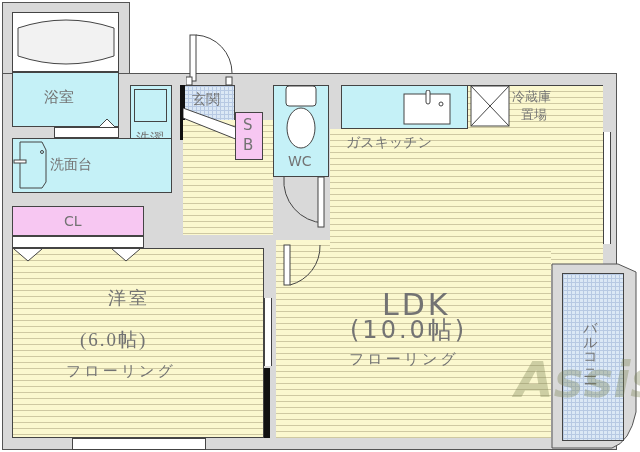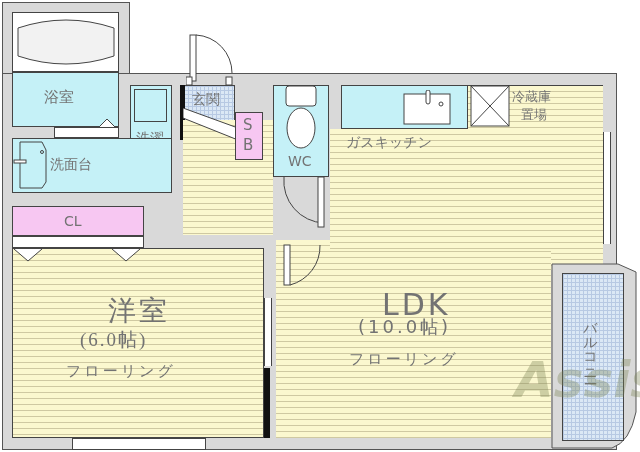--- a/index.html
+++ b/index.html
@@ -127,21 +127,21 @@
       <rect x="1" y="1" width="38" height="40" fill="#fff" stroke="#444"></rect>
       <line x1="1" y1="1" x2="39" y2="41" stroke="#444"></line>
       <line x1="39" y1="1" x2="1" y2="41" stroke="#444"></line>
     </svg>
 </div>
 <div class="lbl" style="left:346px;top:135px;font-size:14px;">ガスキッチン</div>
 <div class="lbl" style="left:512px;top:90px;font-size:13px;">冷蔵庫</div>
 <div class="lbl" style="left:521px;top:108px;font-size:13px;">置場</div>
 
 <div class="lbl" style="left:382px;top:290px;font-size:30px;letter-spacing:3px;">LDK</div>
-<div class="lbl" style="left:350px;top:318px;font-size:18px;letter-spacing:3px;margin-left:8px;">(10.0帖)</div>
+<div class="lbl" style="left:350px;top:318px;font-size:24px;letter-spacing:3px;">(10.0帖)</div>
 <div class="lbl" style="left:349px;top:352px;font-size:15px;letter-spacing:3px;">フローリング</div>
 
 <div class="abs" style="left:280px;top:235px;width:45px;height:52px;">
   <svg width="45" height="52">
       <rect x="4" y="10" width="6" height="40" fill="#fff" stroke="#444"></rect>
       <path d="M10 50 A40 40 0 0 0 40 10" fill="none" stroke="#444"></path>
     </svg>
 </div>
 
 <div class="abs glass" style="left:603px;top:132px;width:8px;height:112px;"></div>
@@ -165,21 +165,21 @@
     </svg>
 </div>
 
 <div class="abs floor" style="left:12px;top:248px;width:252px;height:190px;"></div>
 <div class="abs" style="left:12px;top:249px;width:132px;height:16px;">
   <svg width="132" height="16">
       <polyline points="2,0 16,12 30,0" fill="#fff" stroke="#444"></polyline>
       <polyline points="100,0 114,12 128,0" fill="#fff" stroke="#444"></polyline>
     </svg>
 </div>
-<div class="lbl" style="left:108px;top:297px;font-size:28px;letter-spacing:3px;">洋室</div>
+<div class="lbl" style="left:108px;top:289px;font-size:18px;letter-spacing:3px;">洋室</div>
 <div class="lbl" style="left:80px;top:330px;font-size:19px;letter-spacing:2px;font-family:Liberation Serif, serif;">(6.0帖)</div>
 <div class="lbl" style="left:66px;top:364px;font-size:15px;letter-spacing:3px;">フローリング</div>
 
 <div class="abs glass" style="left:264px;top:298px;width:8px;height:68px;"></div>
 <div class="abs blackbar" style="left:264px;top:368px;width:6px;height:70px;"></div>
 
 <div class="abs win" style="left:72px;top:438px;width:134px;height:12px;"></div>
 
 <div class="lbl" style="left:515px;top:355px;font-size:50px;font-weight:bold;font-style:italic;color:rgba(120,130,80,0.35);">Assist</div>
 

